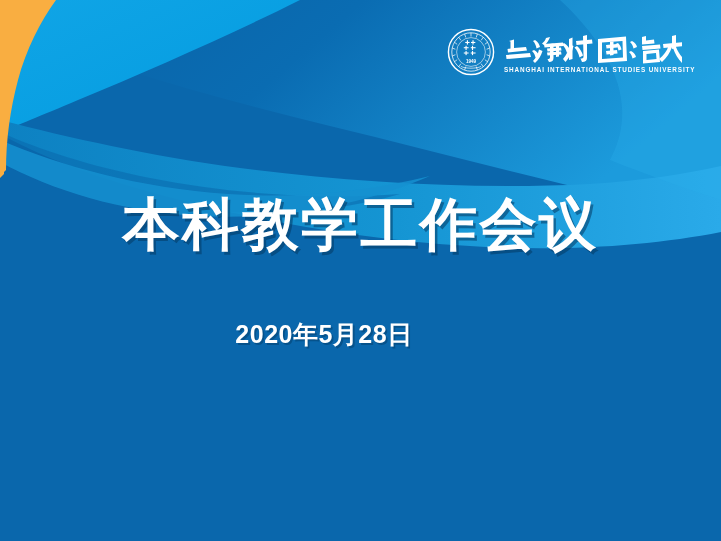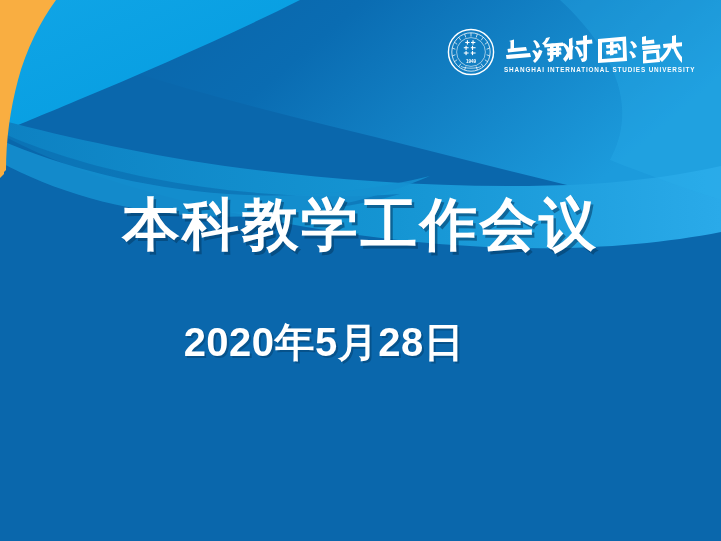--- a/index.html
+++ b/index.html
@@ -87,21 +87,21 @@
     letter-spacing: 2.5px;
     text-shadow: 2.5px 2.5px 0 rgba(3, 58, 100, 0.55);
     white-space: nowrap;
   }
   #slide-date {
     position: absolute;
     top: 322px;
     left: 0;
     width: 648px;
     color: #ffffff;
-    font-size: 40px;
+    font-size: 25px;
     font-weight: 700;
     line-height: 1;
     letter-spacing: 0.5px;
     text-shadow: 1.8px 1.8px 0 rgba(3, 58, 100, 0.45);
     white-space: nowrap;
   }
 </style>
 </head>
 <body>
 

